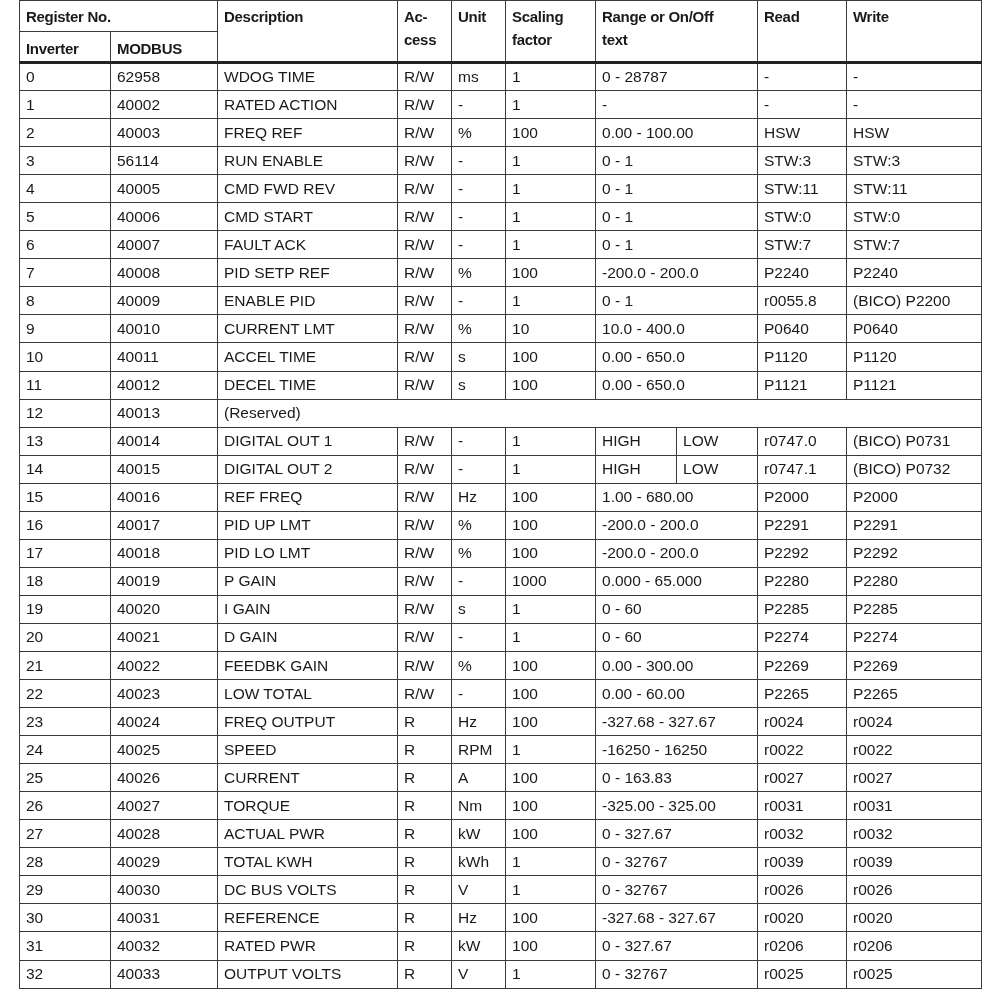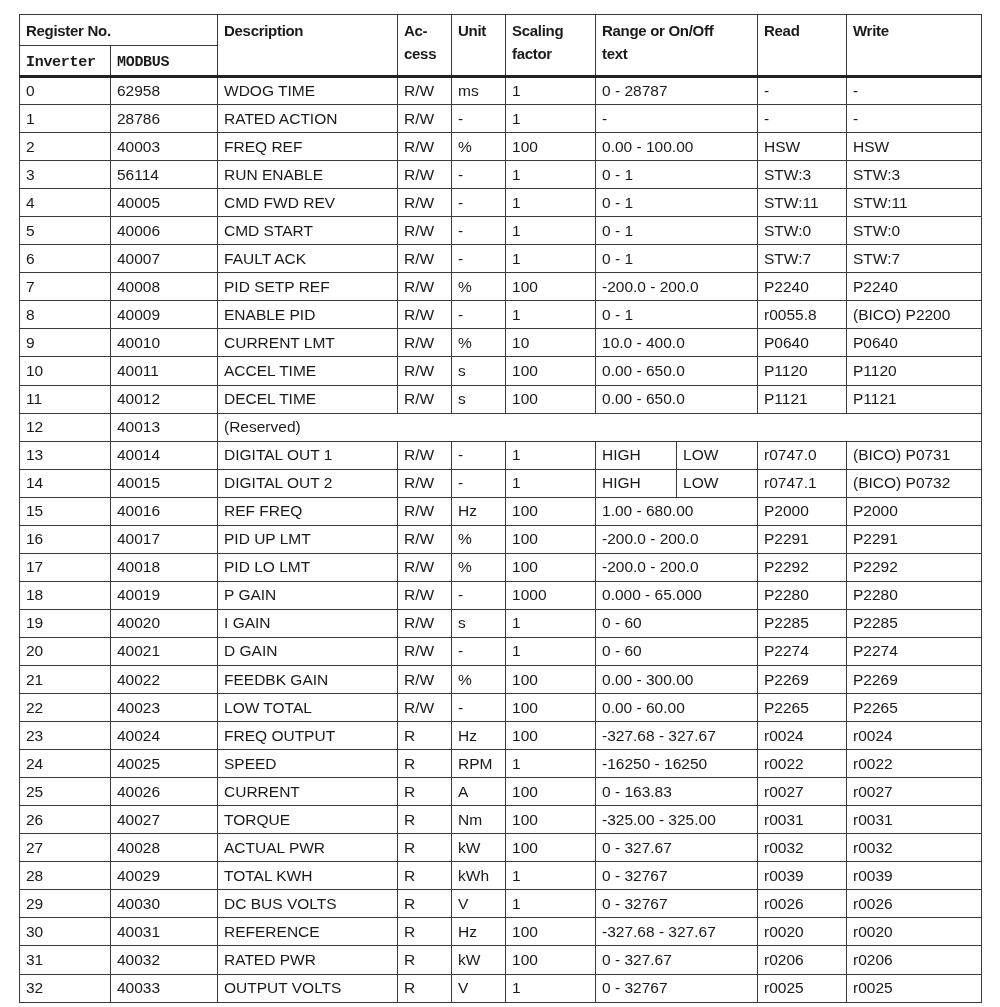--- a/index.html
+++ b/index.html
@@ -1,19 +1,19 @@
 <!DOCTYPE html>
 <html><head>
 <meta charset="utf-8">
 <style>
   html, body { margin: 0; padding: 0; background: #ffffff; }
   body { width: 1000px; height: 1007px; position: relative; overflow: hidden;
          font-family: "Liberation Sans", sans-serif; color: #1a1a1a; }
   table.reg {
-    position: absolute; left: 19px; top: 14px;
+    position: absolute; left: 19px; top: 0;
     border-collapse: collapse; table-layout: fixed;
     width: 962px;
     font-size: 15.5px;
   }
   table.reg td, table.reg th {
     border: 1.5px solid #3a3a3a;
     padding: 0 0 0 6px;
     text-align: left; vertical-align: middle;
     white-space: nowrap; overflow: hidden;
     font-weight: normal;
@@ -21,21 +21,21 @@
   table.reg th {
     vertical-align: top;
     font-weight: bold;
     font-size: 15px;
     line-height: 23px;
     padding-top: 4px;
     letter-spacing: -0.3px;
   }
   table.reg th.sub { vertical-align: bottom; padding-top: 2px; padding-bottom: 1px; }
   tr.hdr1 th { height: 26px; }
-  tr.hdr2 th { height: 26px; font-family: Liberation Mono, monospace; }
+  tr.hdr2 th { height: 26px; }
   tr.hdr2 { border-bottom: 3px solid #222; }
   tbody tr { height: 28.06px; }
   tbody td { height: 26px; line-height: 26px; }
   td.reserved-span { border-right: 1.5px solid #3a3a3a; margin-top: 48px; }
 </style>
 </head>
 <body>
 
 <table class="reg">
   <colgroup>
@@ -73,21 +73,21 @@
         <td>WDOG TIME</td>
         <td>R/W</td>
         <td>ms</td>
         <td>1</td>
         <td colspan="2">0 - 28787</td>
         <td>-</td>
         <td>-</td>
       </tr>
       <tr>
         <td>1</td>
-        <td>28786</td>
+        <td>40002</td>
         <td>RATED ACTION</td>
         <td>R/W</td>
         <td>-</td>
         <td>1</td>
         <td colspan="2">-</td>
         <td>-</td>
         <td>-</td>
       </tr>
       <tr>
         <td>2</td>

